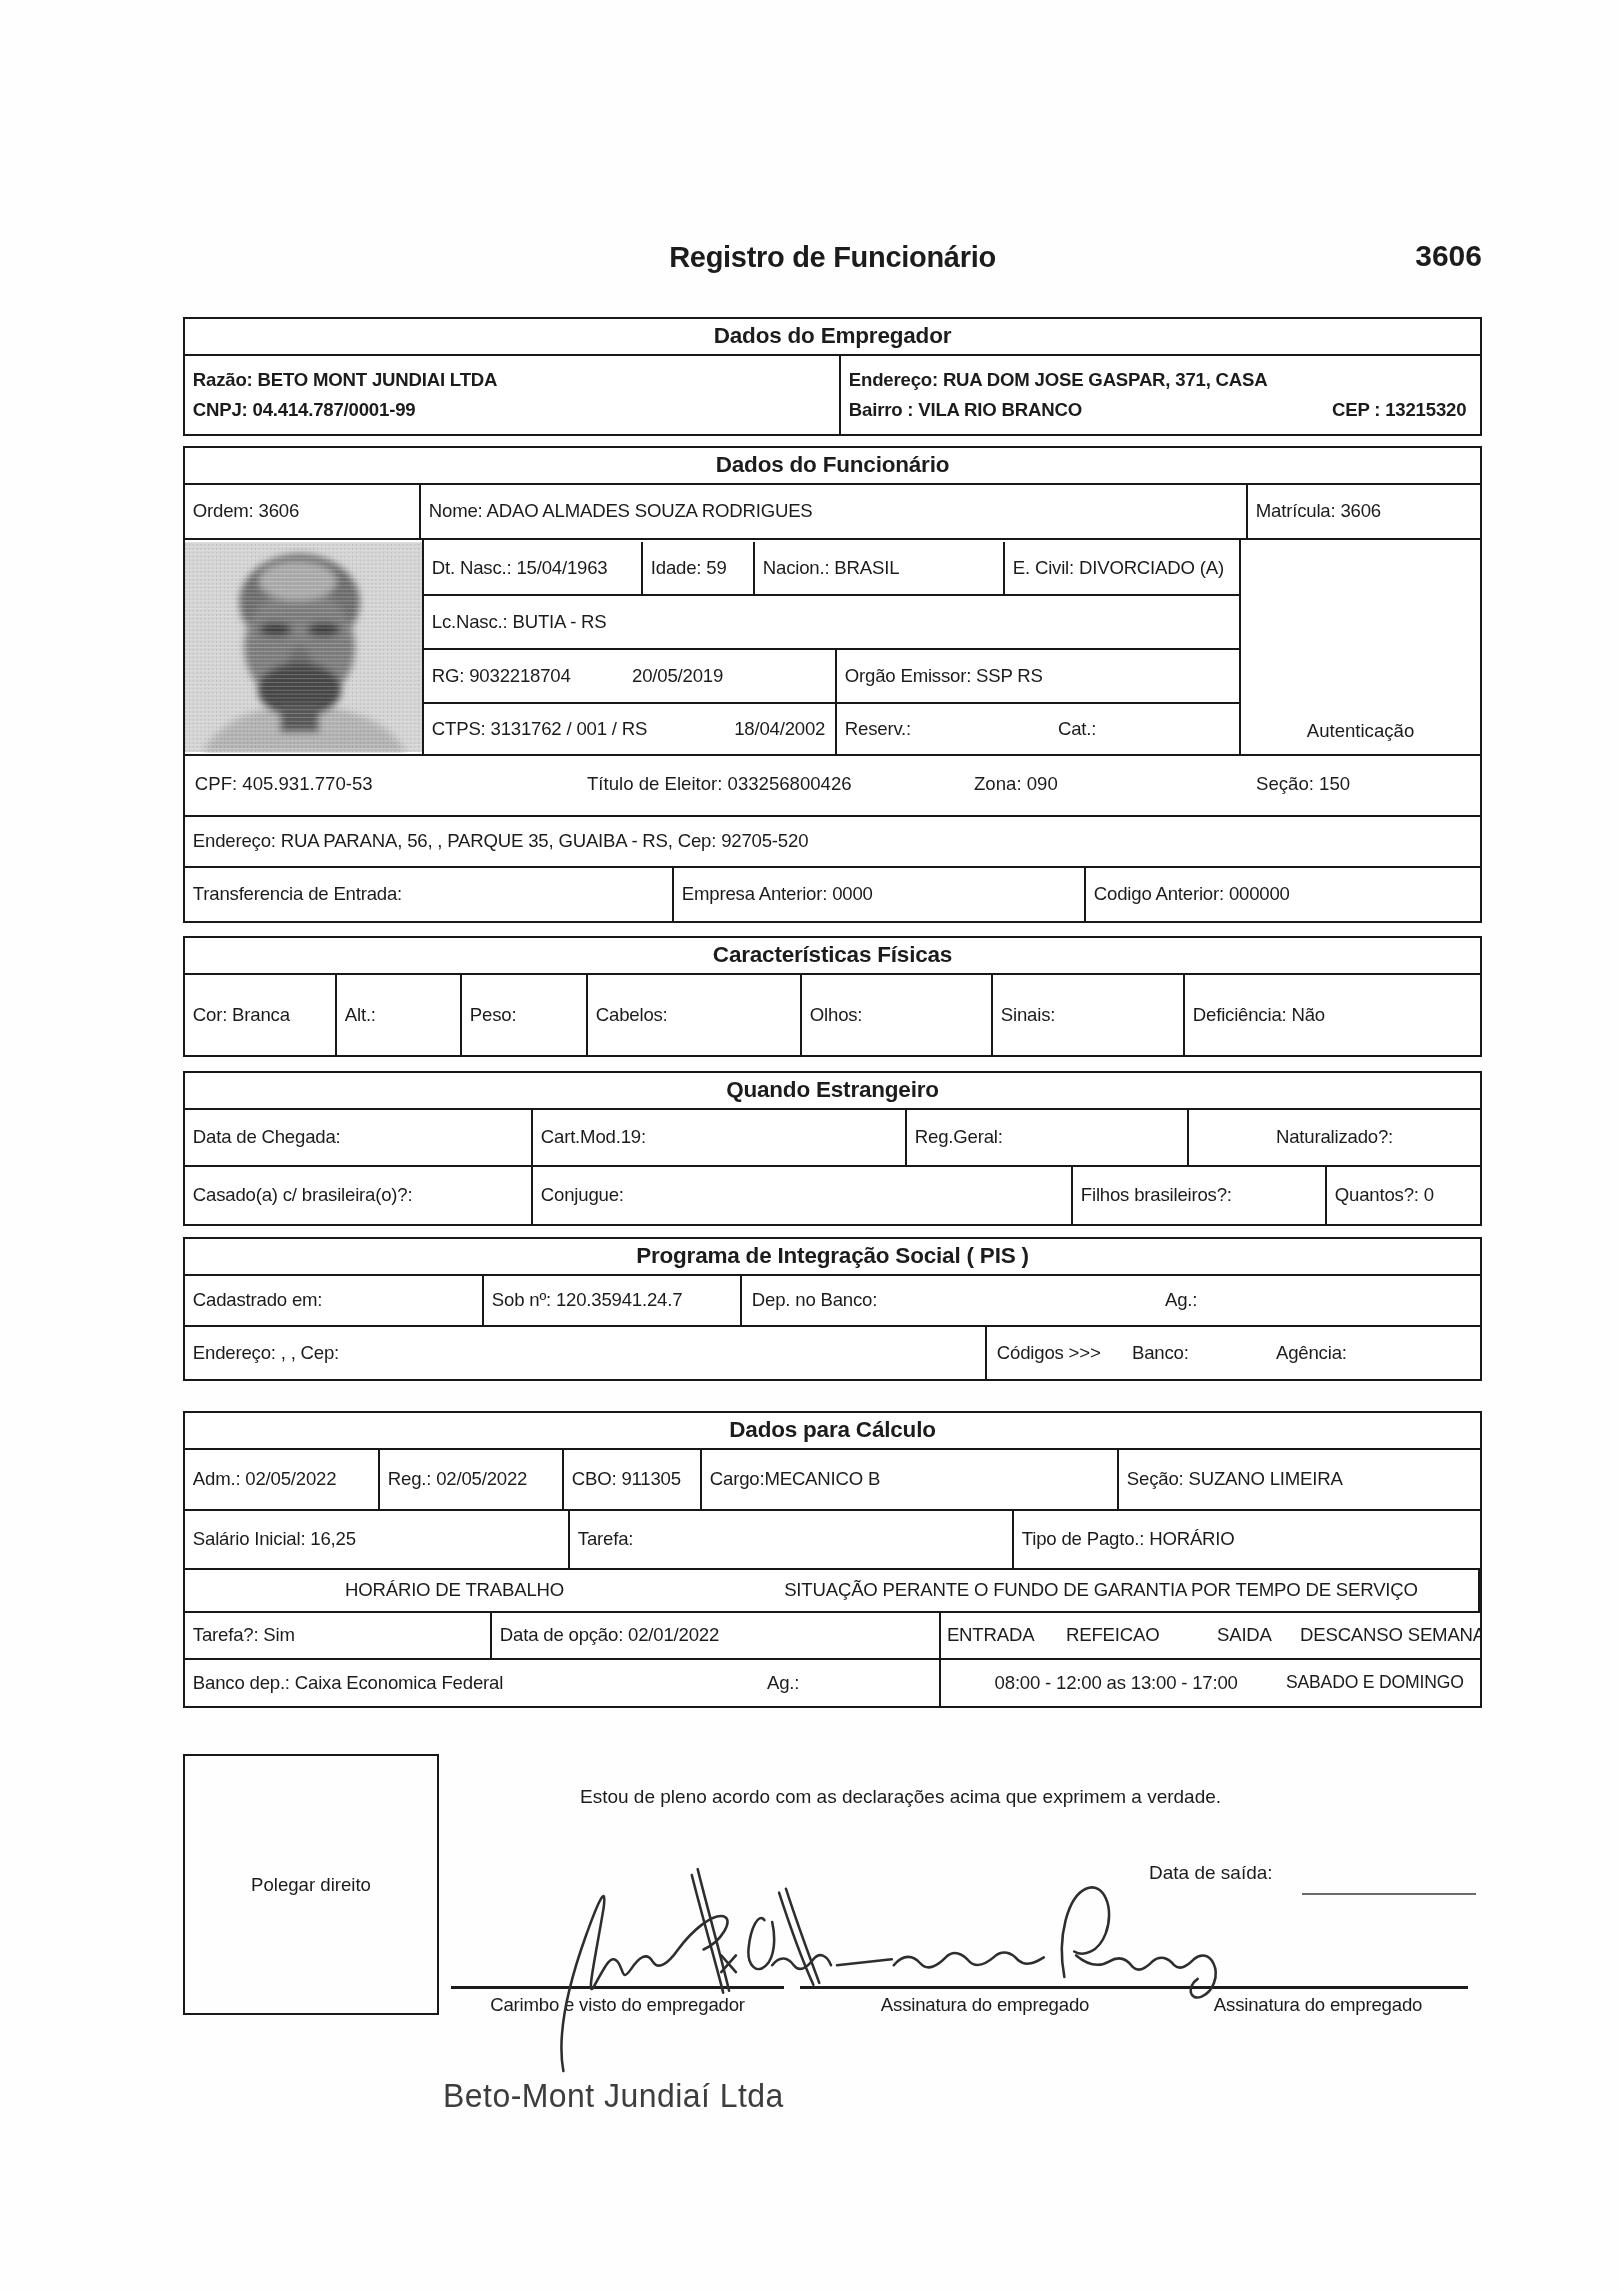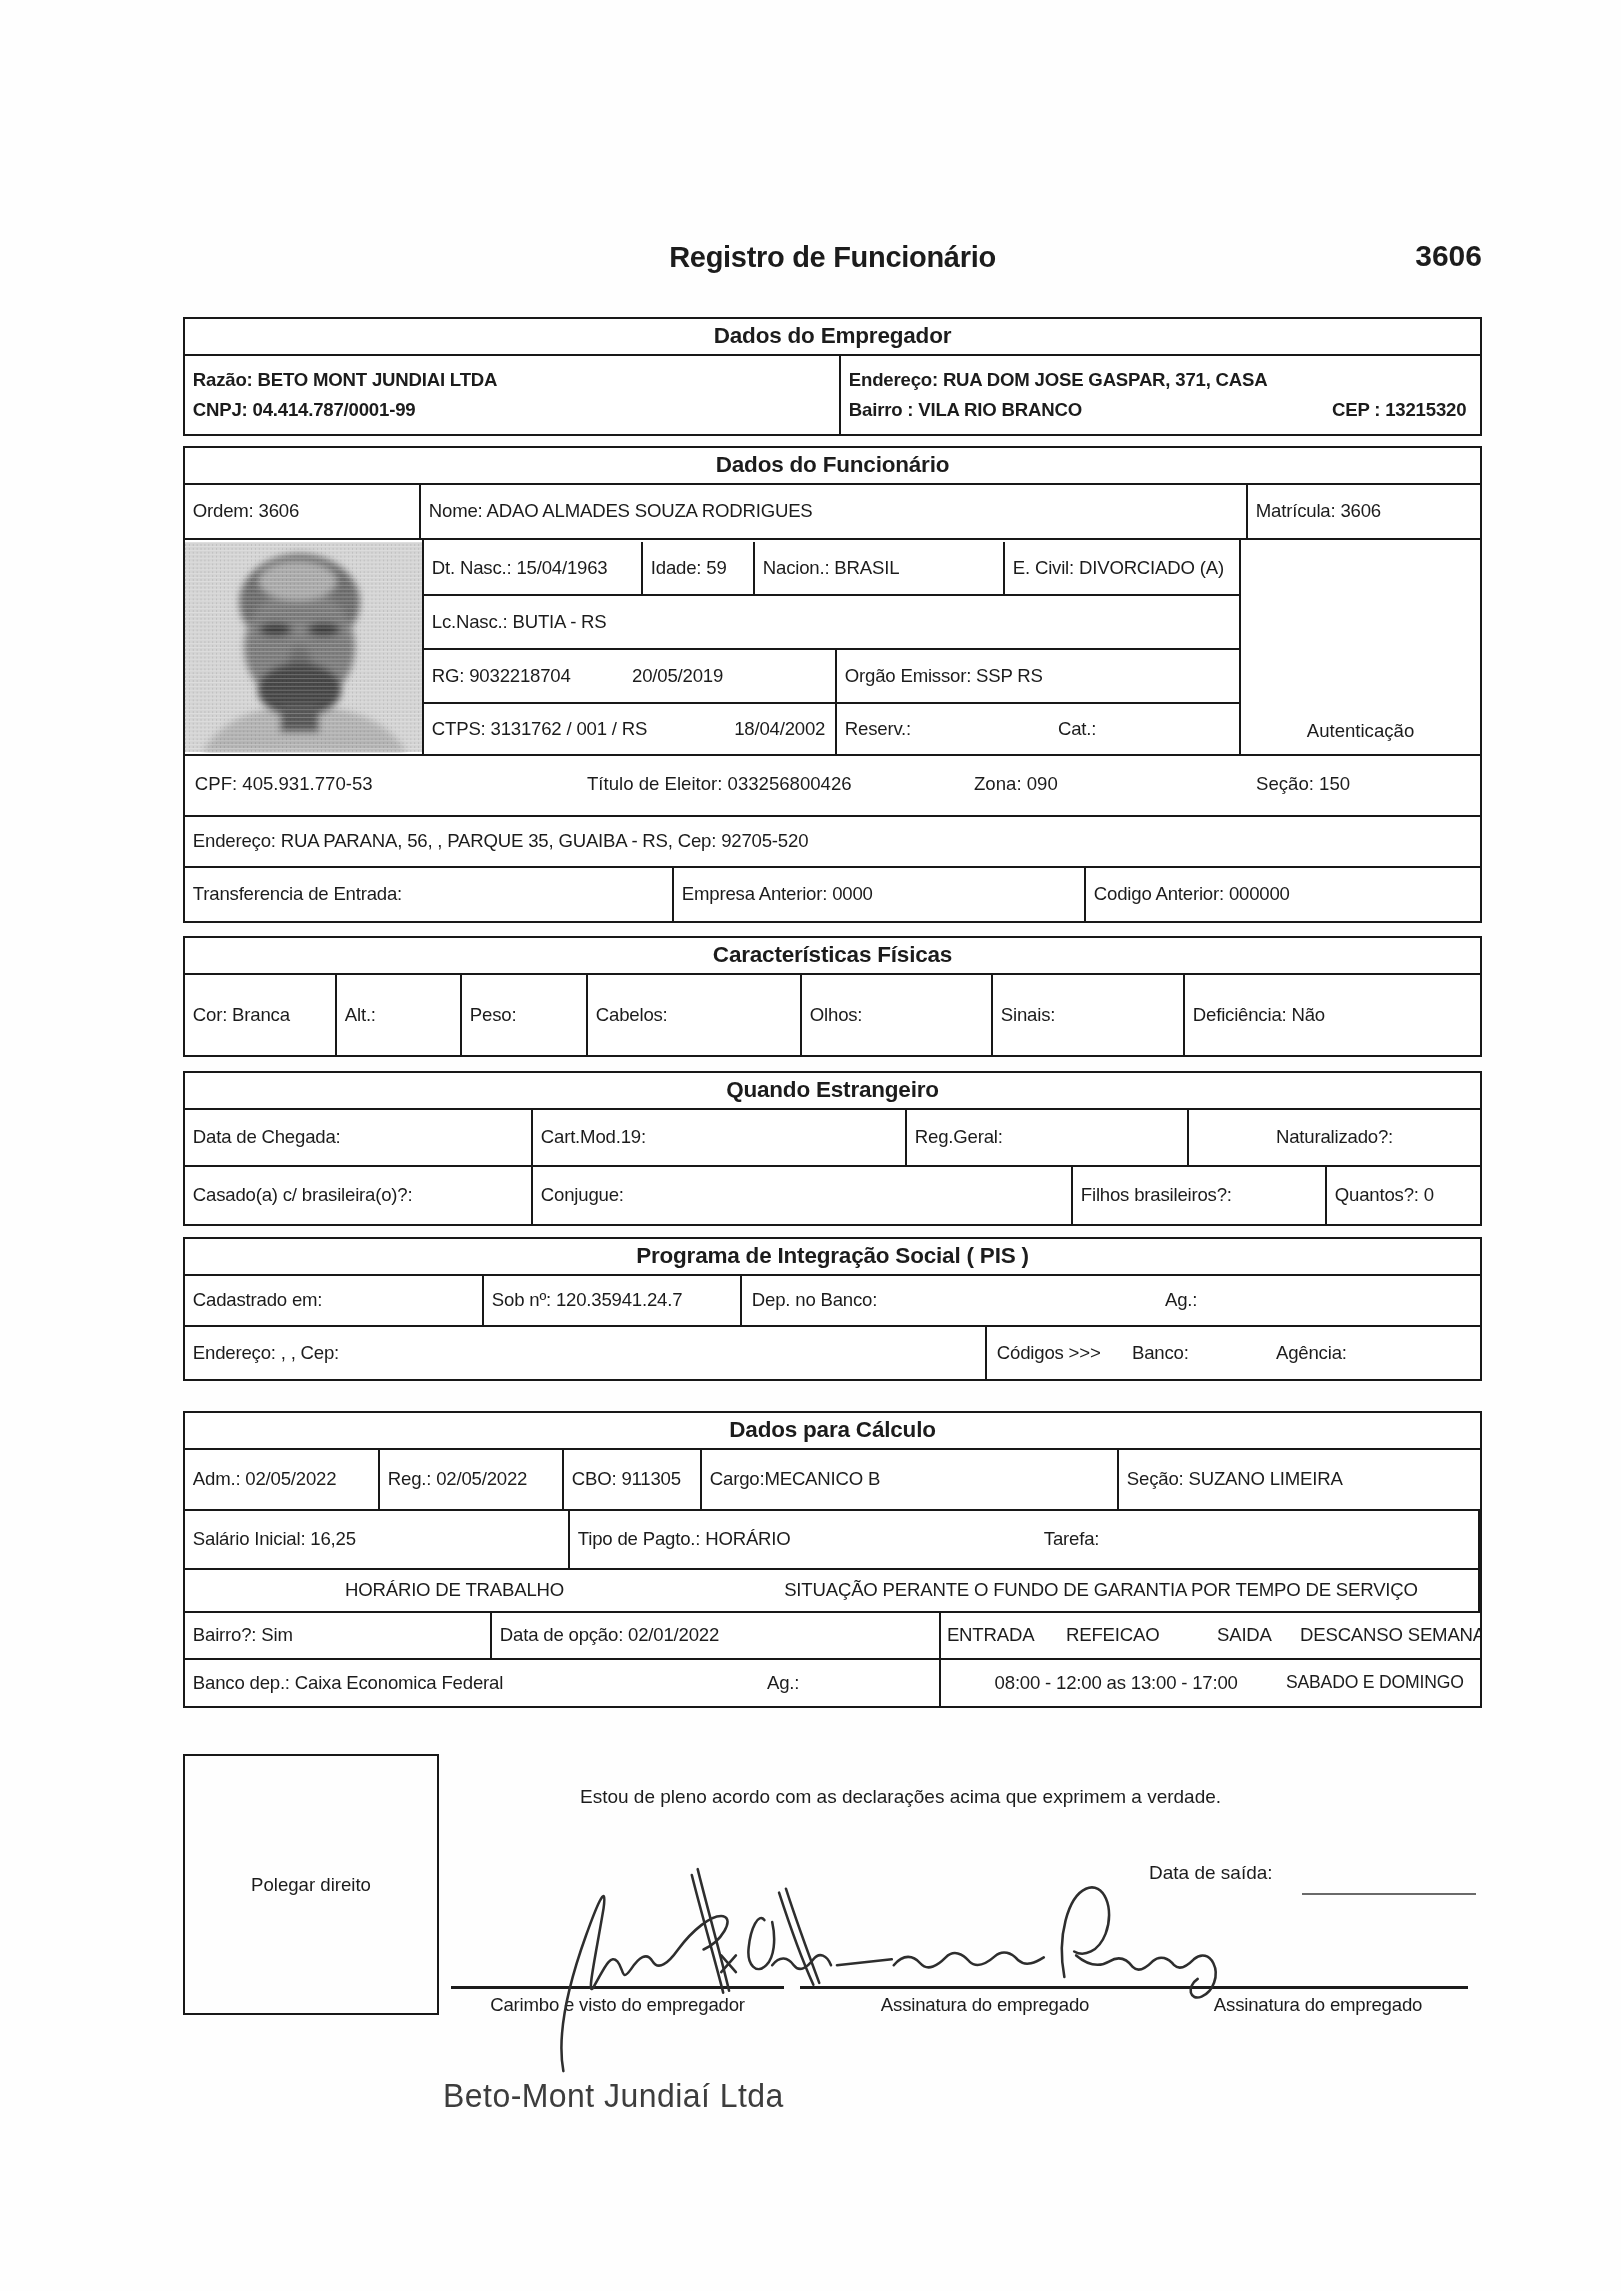--- a/index.html
+++ b/index.html
@@ -268,38 +268,38 @@
         <span>Cargo:MECANICO B</span>
         </div>
       <div class="cell" style="flex:1;">
         <span>Seção: SUZANO LIMEIRA</span>
         </div>
     </div>
     <div class="row" style="height:59px;">
       <div class="cell sep" style="width:385px;">
         <span>Salário Inicial: 16,25</span>
         </div>
-      <div class="cell" style="flex:1;">
-        <span>Tipo de Pagto.: HORÁRIO</span>
-        </div>
       <div class="cell sep" style="width:444px;">
         <span>Tarefa:</span>
+        </div>
+      <div class="cell" style="flex:1;">
+        <span>Tipo de Pagto.: HORÁRIO</span>
         </div>
     </div>
     <div class="row" style="height:43px;">
       <div class="cell center" style="flex:1;">
         <span>HORÁRIO DE TRABALHO</span>
         </div>
       <div class="cell sep center" style="width:756px;">
         <span>SITUAÇÃO PERANTE O FUNDO DE GARANTIA POR TEMPO DE SERVIÇO</span>
         </div>
     </div>
     <div class="row" style="height:47px;">
       <div class="cell sep" style="width:307px;">
-        <span>Bairro?:  Sim</span>
+        <span>Tarefa?:  Sim</span>
         </div>
       <div class="cell sep" style="width:449px;">
         <span>Data de opção: 02/01/2022</span>
         </div>
       <div class="cell rel" style="flex:1;">
         <span class="abs" style="left:5.9px;">ENTRADA</span>
         <span class="abs" style="left:125px;">REFEICAO</span>
         <span class="abs" style="left:276px;">SAIDA</span>
         <span class="abs" style="left:359px;">DESCANSO SEMANAL</span>
       </div>

